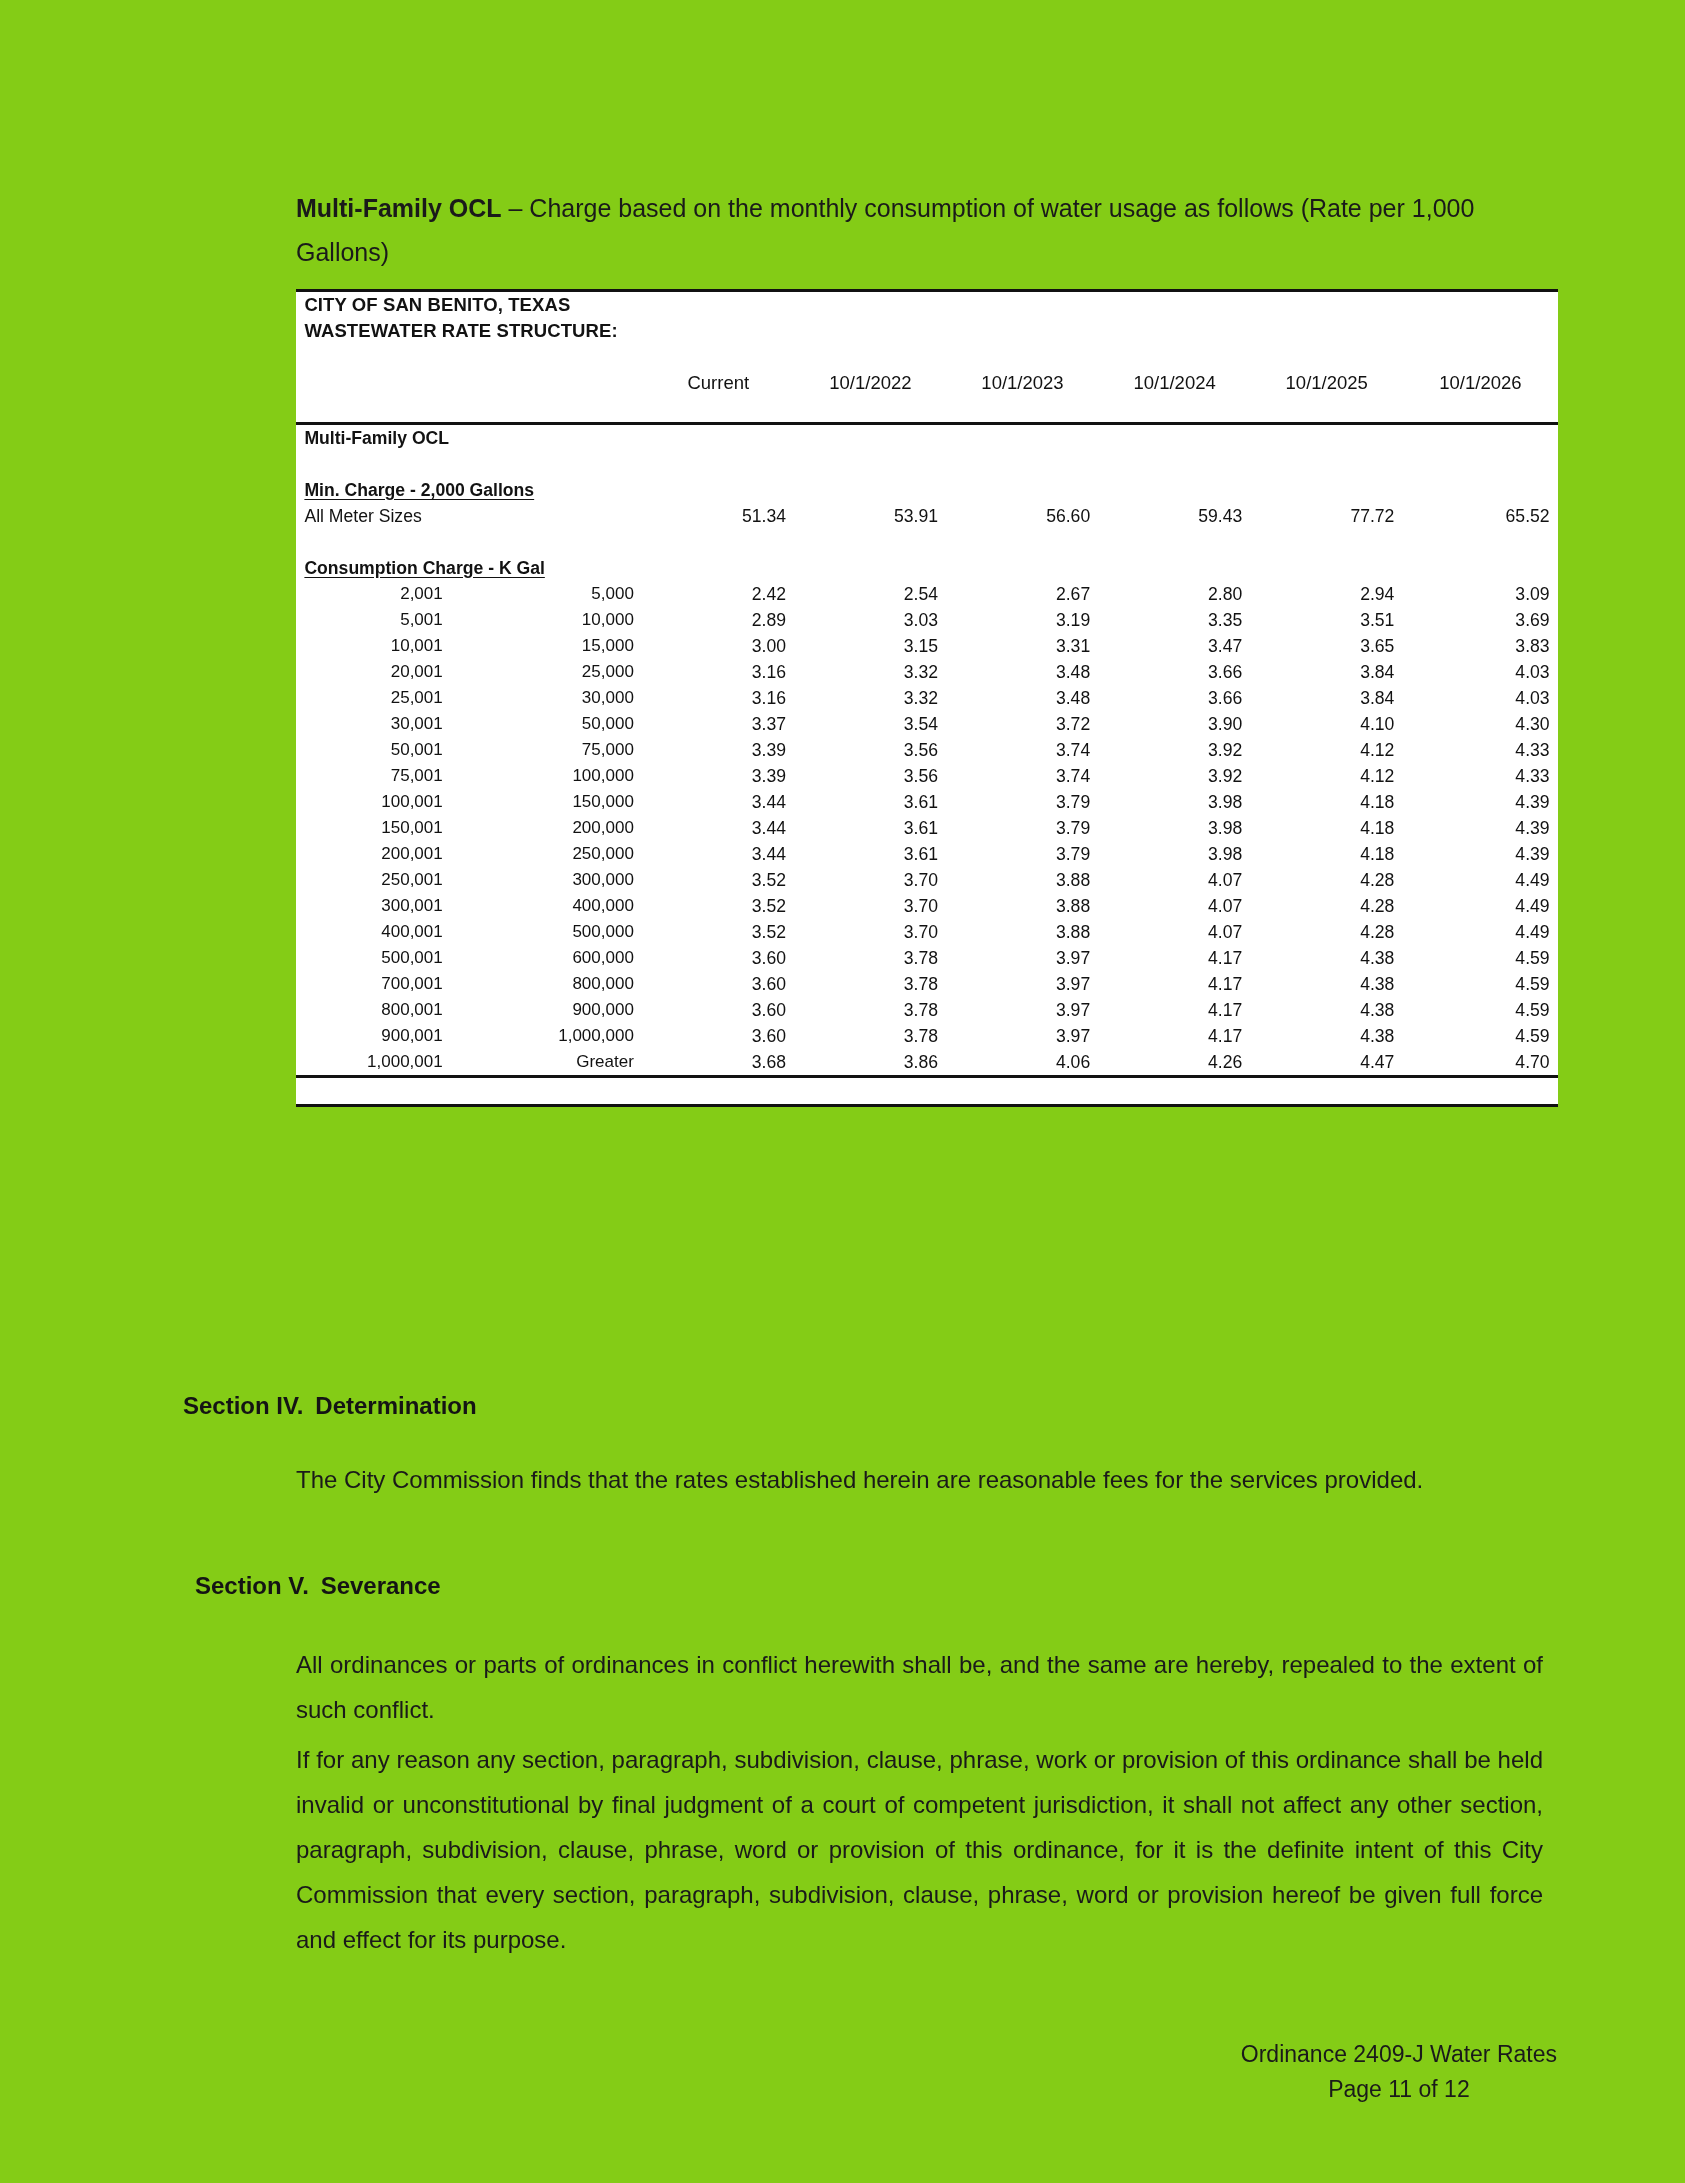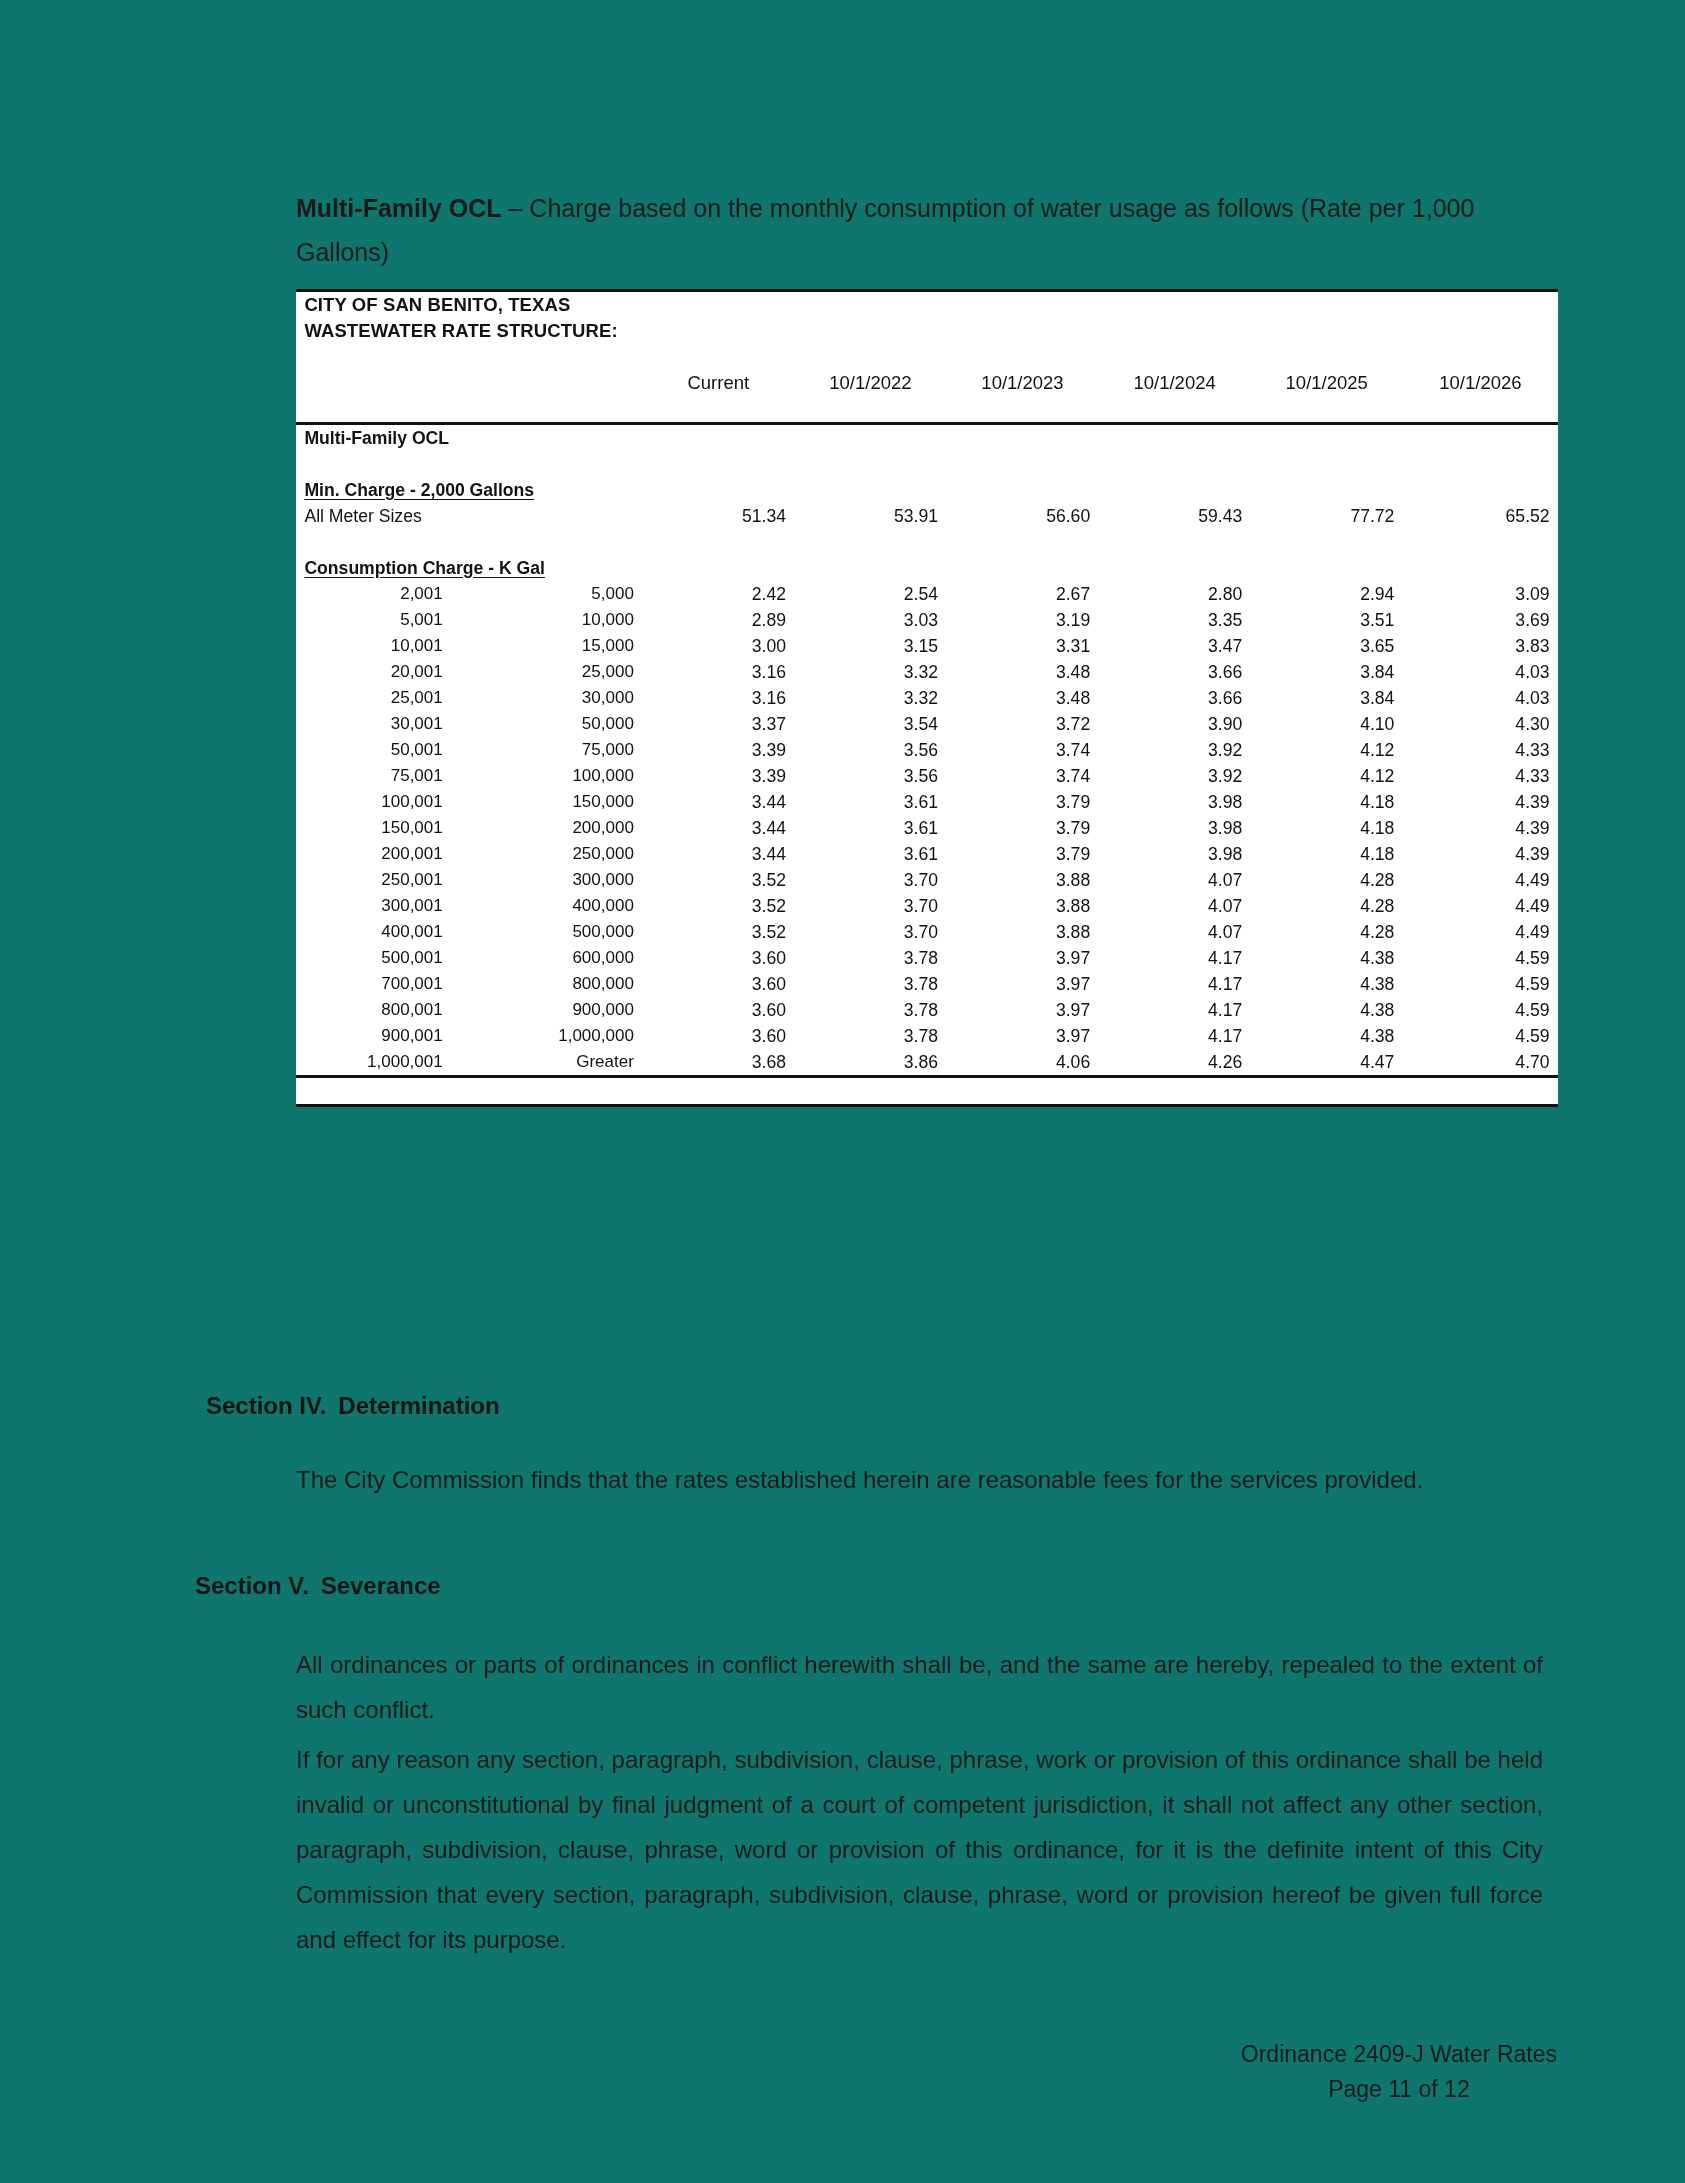--- a/index.html
+++ b/index.html
@@ -9,21 +9,21 @@
     background: #ffffff;
   }
   body {
     font-family: "Liberation Sans", sans-serif;
     color: #000000;
   }
   .page {
     position: relative;
     width: 1685px;
     height: 2183px;
-    background: #0f766e;
+    background: #84cc16;
     overflow: hidden;
   }
 
   
   .intro {
     position: absolute;
     left: 296px;
     top: 186px;
     width: 1247px;
     font-size: 25px;
@@ -451,21 +451,21 @@
             <td class="vline-l"></td>
             <td class="vline-l"></td>
             <td class="vline-l"></td>
             <td class="vline-l vline-r"></td>
           </tr>
         </tbody>
 
     </table>
   </div>
 
-  <div class="sec-head" style="left:206px; top:1392px;">
+  <div class="sec-head" style="left:183px; top:1392px;">
     <span class="num">Section IV.</span><span>Determination</span>
   </div>
   <div class="body-par" style="left:296px; top:1457px; width:1247px;">The City Commission finds that the rates established herein are reasonable fees for the services provided.</div>
 
   <div class="sec-head" style="left:195px; top:1572px;">
     <span class="num">Section V.</span><span>Severance</span>
   </div>
   <div class="body-par" style="left:296px; top:1642px; width:1247px;">All ordinances or parts of ordinances in conflict herewith shall be, and the same are hereby, repealed to the extent of such conflict.</div>
   <div class="body-par" style="left:296px; top:1737px; width:1247px;">If for any reason any section, paragraph, subdivision, clause, phrase, work or provision of this ordinance shall be held invalid or unconstitutional by final judgment of a court of competent jurisdiction, it shall not affect any other section, paragraph, subdivision, clause, phrase, word or provision of this ordinance, for it is the definite intent of this City Commission that every section, paragraph, subdivision, clause, phrase, word or provision hereof be given full force and effect for its purpose.</div>
 

